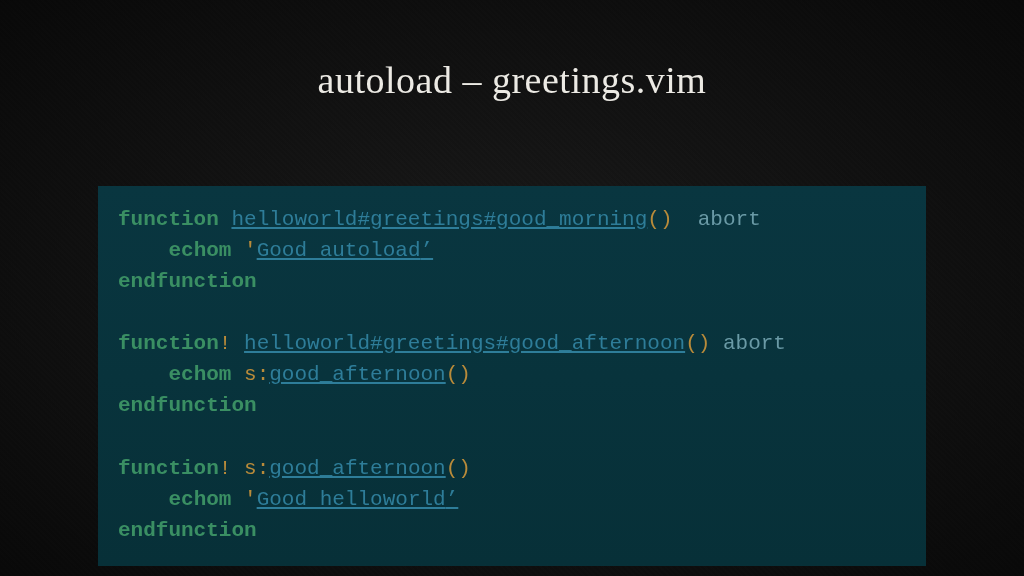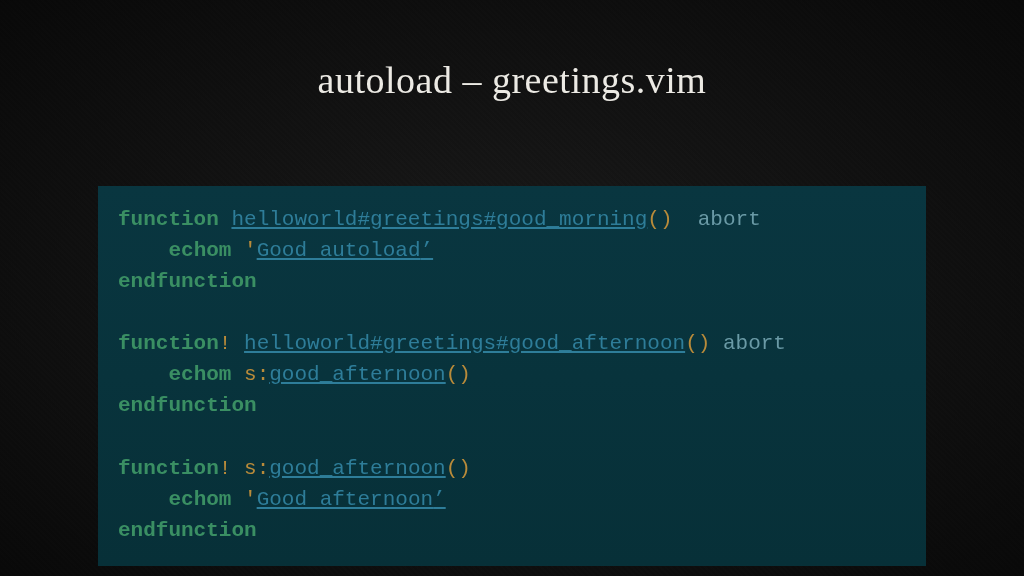--- a/index.html
+++ b/index.html
@@ -51,15 +51,15 @@
 
   <div class="codeblock"><span><span class="kw">function</span><span> </span><span class="fn">helloworld#greetings#good_morning</span><span class="par">(</span><span class="par">)</span><span>  </span><span class="pl">abort</span></span>
 <span><span>    </span><span class="kw">echom</span><span> </span><span class="qt">'</span><span class="fn">Good autoload</span><span class="fn">’</span></span>
 <span><span class="kw">endfunction</span></span>
 <span></span>
 <span><span class="kw">function</span><span class="ex">!</span><span> </span><span class="fn">helloworld#greetings#good_afternoon</span><span class="par">(</span><span class="par">)</span><span> </span><span class="pl">abort</span></span>
 <span><span>    </span><span class="kw">echom</span><span> </span><span class="sc">s:</span><span class="fn">good_afternoon</span><span class="par">(</span><span class="par">)</span></span>
 <span><span class="kw">endfunction</span></span>
 <span></span>
 <span><span class="kw">function</span><span class="ex">!</span><span> </span><span class="sc">s:</span><span class="fn">good_afternoon</span><span class="par">(</span><span class="par">)</span></span>
-<span><span>    </span><span class="kw">echom</span><span> </span><span class="qt">'</span><span class="fn">Good afternoon</span><span class="fn">’</span></span>
+<span><span>    </span><span class="kw">echom</span><span> </span><span class="qt">'</span><span class="fn">Good helloworld</span><span class="fn">’</span></span>
 <span><span class="kw">endfunction</span></span></div>
 </div>
 
 </body></html>

